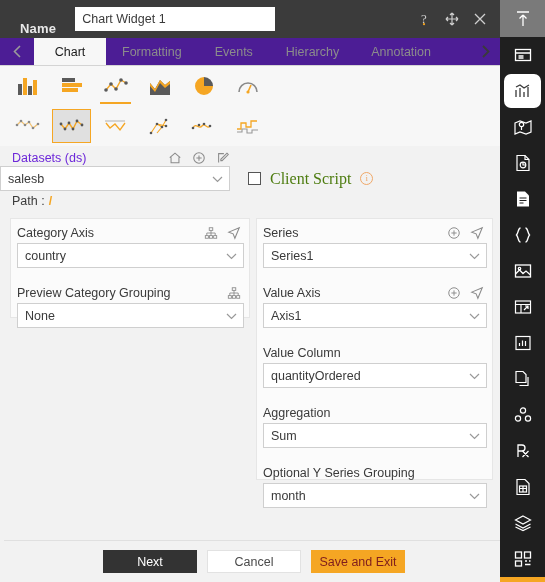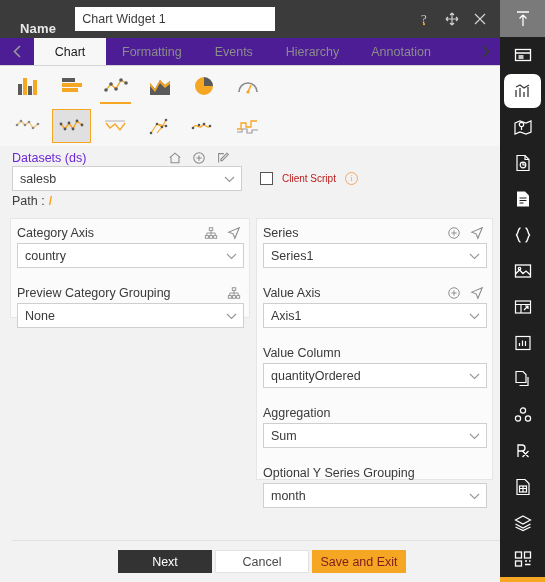--- a/index.html
+++ b/index.html
@@ -62,27 +62,27 @@
 
   
   .datasets {
     position:absolute; left:0; top:148px; width:500px; height:62px;
     background:#f2f2f2;
   }
   .ds-label-row { display:flex; align-items:center; padding:3px 0 1px 12px; }
   .ds-label { font-size:12.5px; color:#6d28d9; }
   .ds-icons { display:flex; align-items:center; gap:10px; margin-left:82px; }
   .ds-ic { width:14px; height:14px; color:#8a8a8a; cursor:pointer; display:block; }
-  .ds-select-row { display:flex; align-items:center; padding-left:12px; }
+  .ds-select-row { display:flex; align-items:center; padding-left:0; }
   .path-line { font-size:12.5px; color:#3a3a3a; padding:3px 8px 0 12px; }
   .path-slash { color:#f5a623; font-weight:bold; margin-left:4px; }
 
   .client-script { display:flex; align-items:center; gap:9px; margin-left:18px; }
   .cs-box { width:13px; height:13px; border:1.6px solid #555; background:#fff; cursor:pointer; }
-  .cs-label { font-size:10px; color:#b91c1c; }
+  .cs-label { font-size:16px; color:#4d7c0f;font-family:Liberation Serif, serif; }
   .cs-info {
     width:13px; height:13px; border:1.2px solid #f0a868; border-radius:50%;
     color:#f0a868; font-size:9px; line-height:11px; text-align:center;
     font-family:"Liberation Serif", serif;
   }
 
   
   .sel {
     position:relative; height:25px; background:#fff; border:1px solid #cfcfcf;
     display:flex; align-items:center; padding:0 22px 0 7px;
@@ -104,22 +104,22 @@
   }
   .fieldgroup { padding:4px 6px 6px 6px; }
   .fl-row { display:flex; align-items:center; height:20px; }
   .fl { font-size:12.5px; color:#3a3a3a; }
   .fl-icons { margin-left:auto; display:flex; align-items:center; gap:9px; padding-right:2px; }
   .fl-ic { width:14px; height:14px; color:#8a8a8a; cursor:pointer; display:block; }
   .grp-sep { height:5px; }
 
   
   .footer {
-    position:absolute; left:12px; top:540px; width:500px; height:42px;
-    background:#f2f2f2; display:flex; align-items:center; justify-content:center; gap:3px;
+    position:absolute; left:4px; top:540px; width:500px; height:42px;
+    background:#f2f2f2; display:flex; align-items:center; justify-content:center; gap:10px;
     border-top:1px solid #e0e0e0;
   }
   .btn {
     height:23px; min-width:94px; font-size:12.5px; cursor:pointer;
     display:flex; align-items:center; justify-content:center;
     font-family:"Liberation Sans", sans-serif; border:none;
   }
   .btn.dark { background:#333333; color:#ffffff; }
   .btn.light { background:#ffffff; color:#4a4a4a; border:1px solid #e2e2e2; }
   .btn.accent { background:#f5a623; color:#7f1d1d; }

